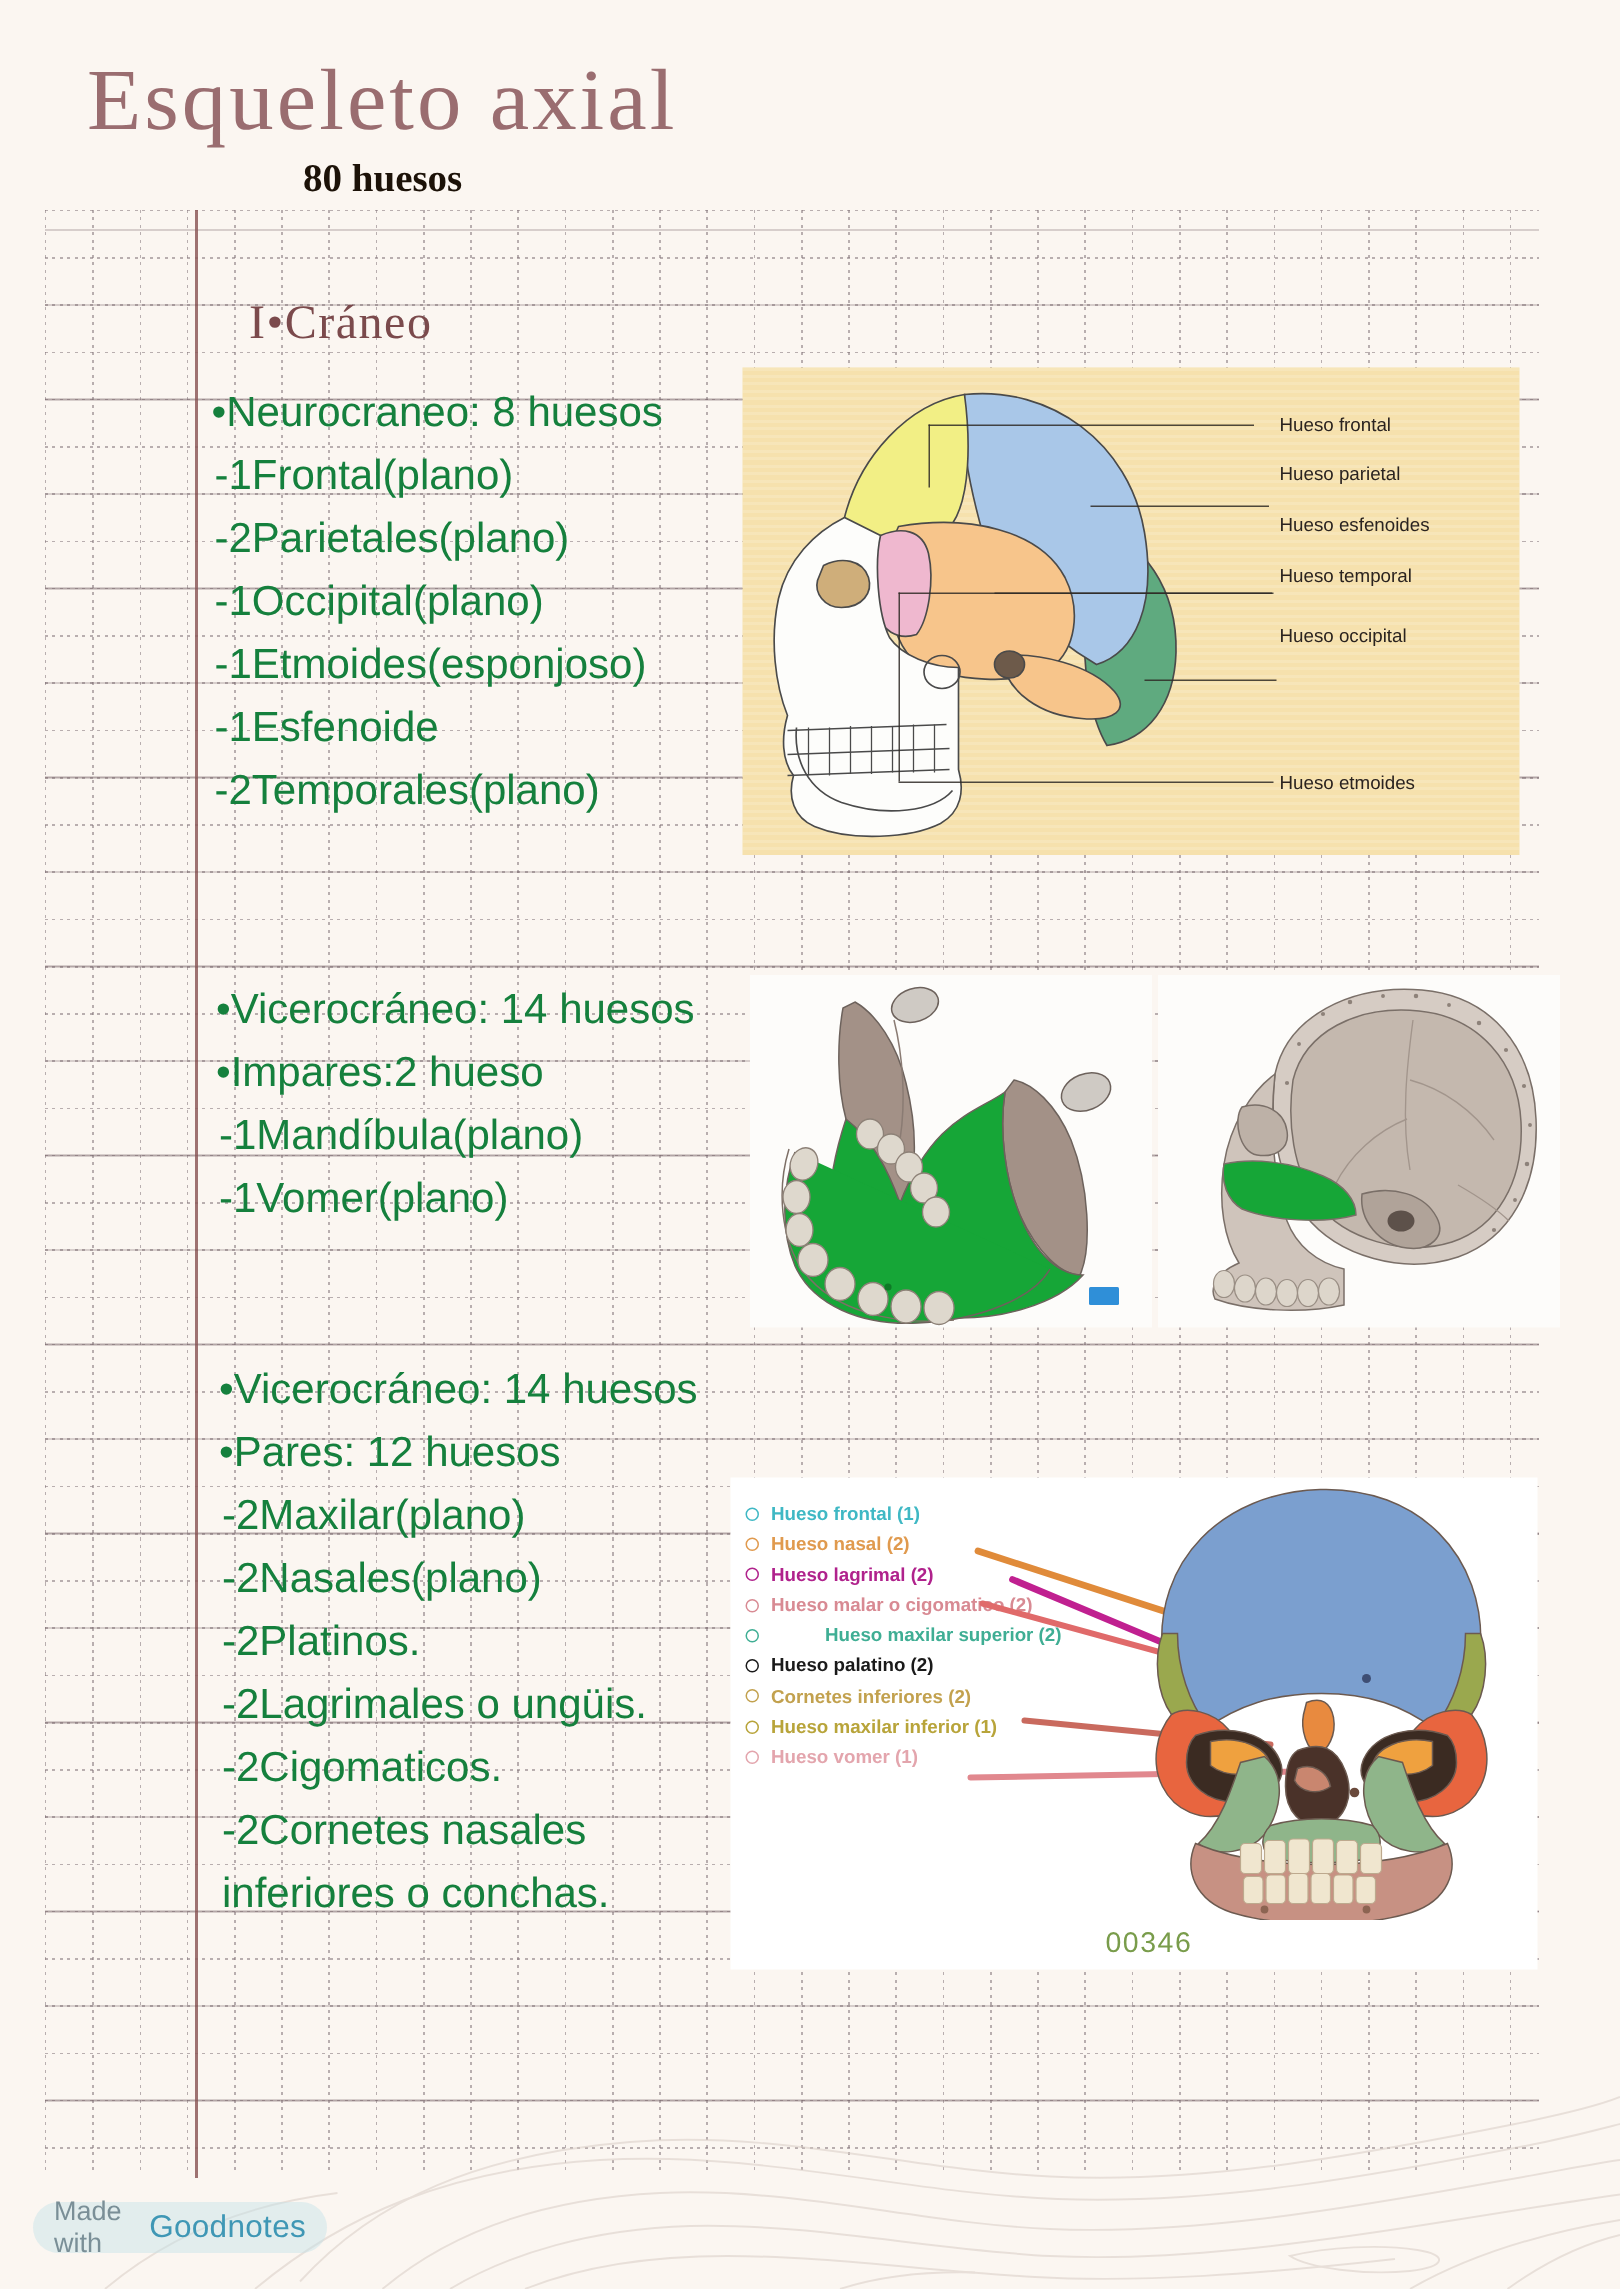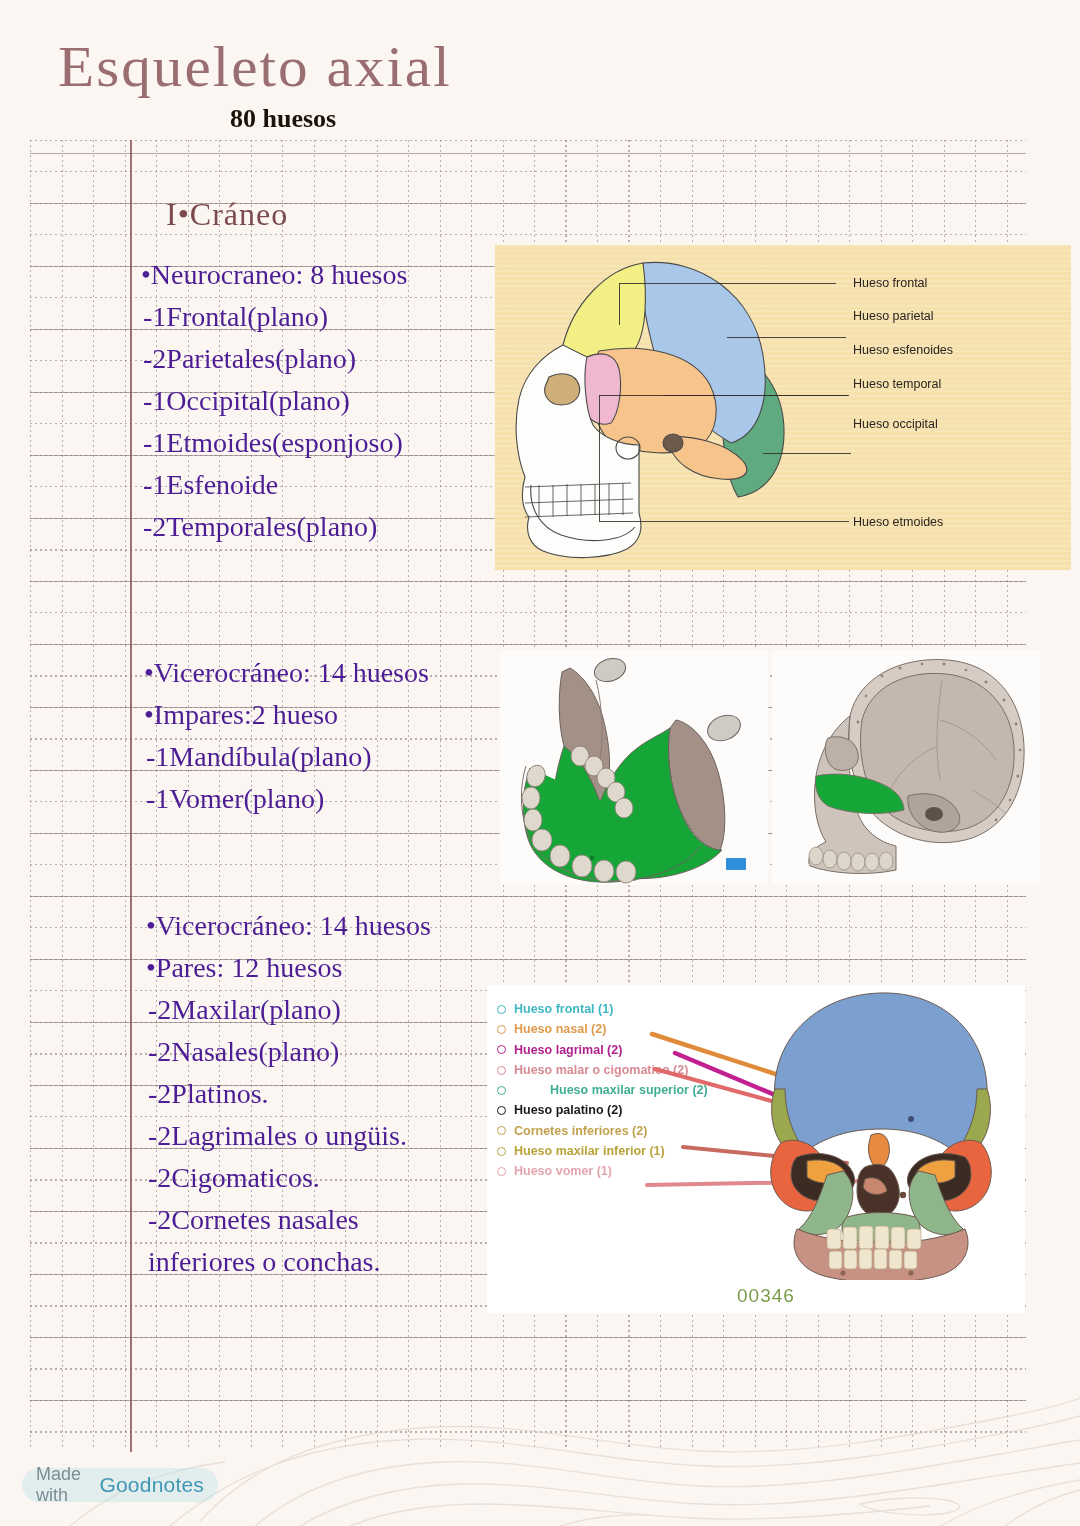--- a/index.html
+++ b/index.html
@@ -69,53 +69,51 @@
     letter-spacing:2px;
     color:#9a6d70;
     font-weight:300;
     transform:scaleX(1.02);
     transform-origin:left center;
   }
   #subtitle{
     position:absolute;left:202px;top:104px;
     font-size:26px;color:#1c1208;font-weight:700;
     font-family:"Liberation Serif", serif;
-    margin-left:28px;
   }
 
   
   #h-craneo{
     position:absolute;left:166px;top:198px;
     font-size:32px;line-height:1;
     color:#7b4a4c;font-weight:400;letter-spacing:1px;
     font-family:"Liberation Serif", serif;
   }
 
   
   .note{
     position:absolute;
-    color:#4c1d95;
-    font-family:Liberation Serif, serif;
+    color:#15803d;
+    font-family:Liberation Sans, sans-serif;
     font-size:28px;
     line-height:42px;
     white-space:nowrap;
   }
   .note .ln{display:block;}
   .note .ln.bul{ text-indent:-2px; }
 
   #block1{left:143px;top:254px;}
   #block2{left:146px;top:652px;}
   #block3{left:148px;top:905px;}
 
   
   #fig1{
-    position:absolute;left:495px;top:245px;width:560px;height:325px;
+    position:absolute;left:495px;top:245px;width:518px;height:325px;
     background:#f6e1ad;
     overflow:hidden;
-    padding-left:16px;
   }
   #fig1 .stripes{
     position:absolute;inset:0;
     background:repeating-linear-gradient(to bottom,
       rgba(255,255,255,.25) 0 2px, rgba(0,0,0,0) 2px 5px);
     opacity:.6;
   }
   .fig-label{
     position:absolute;
     font-family:"Liberation Sans", sans-serif;

